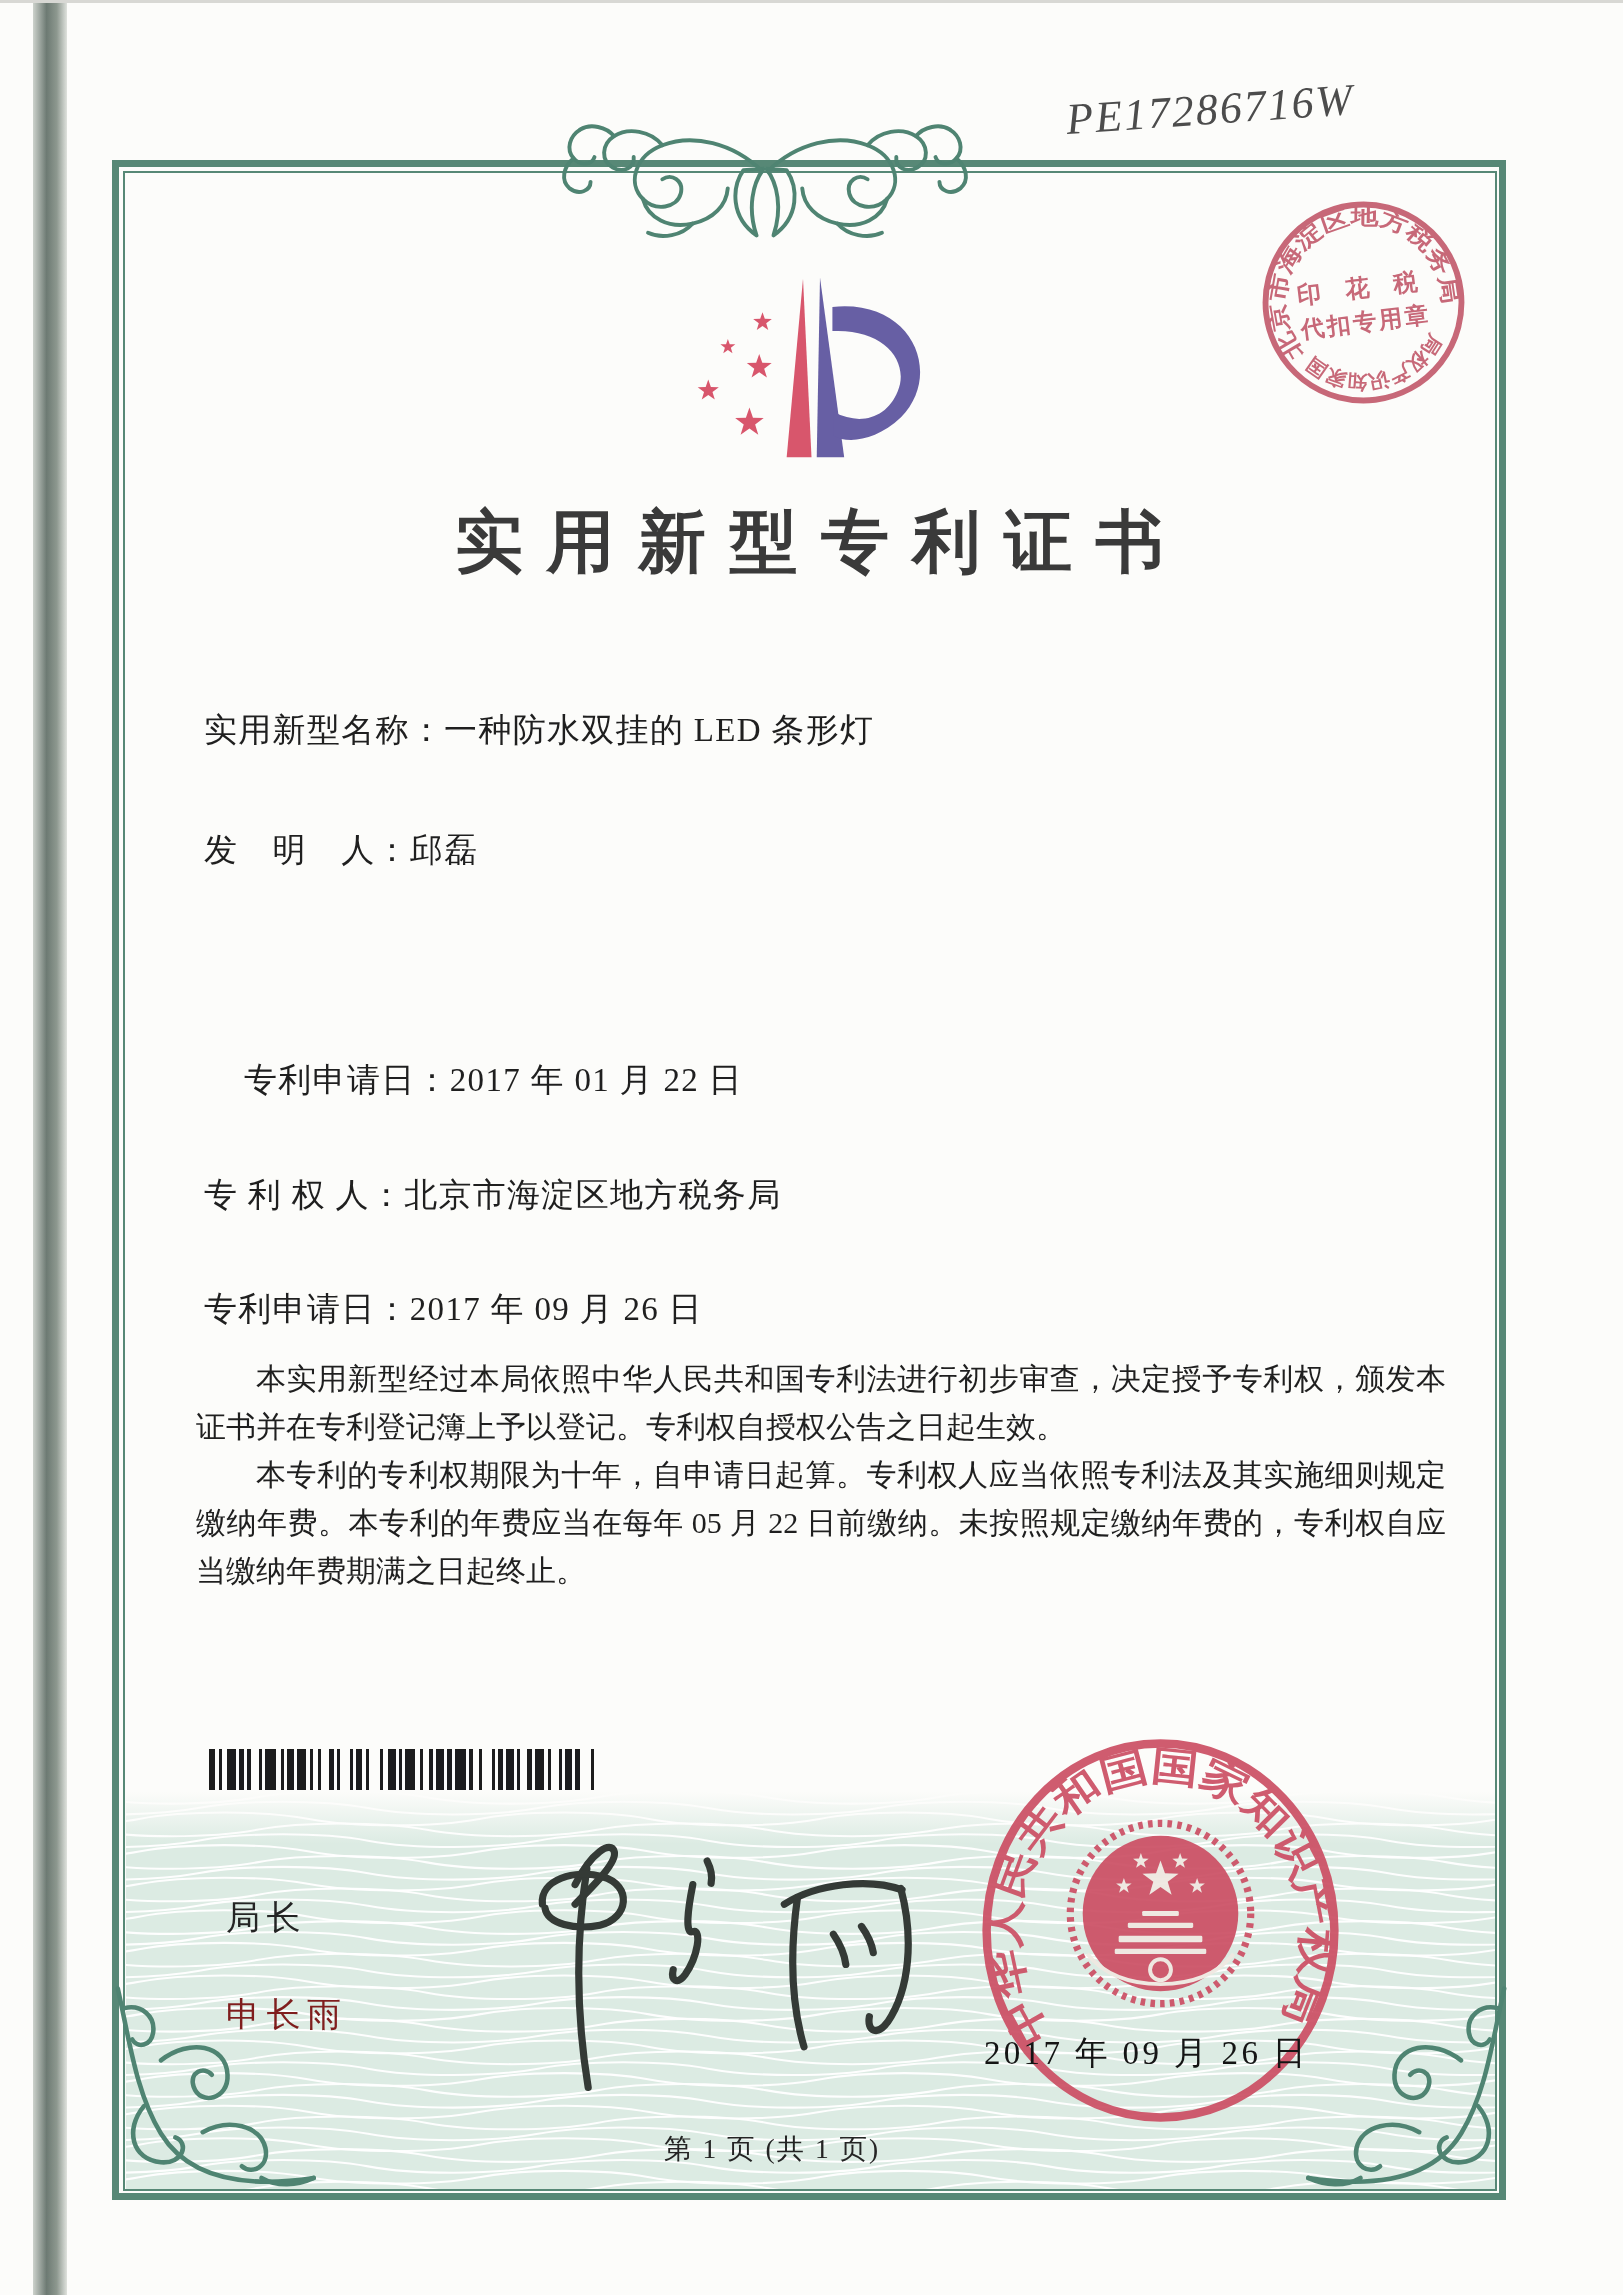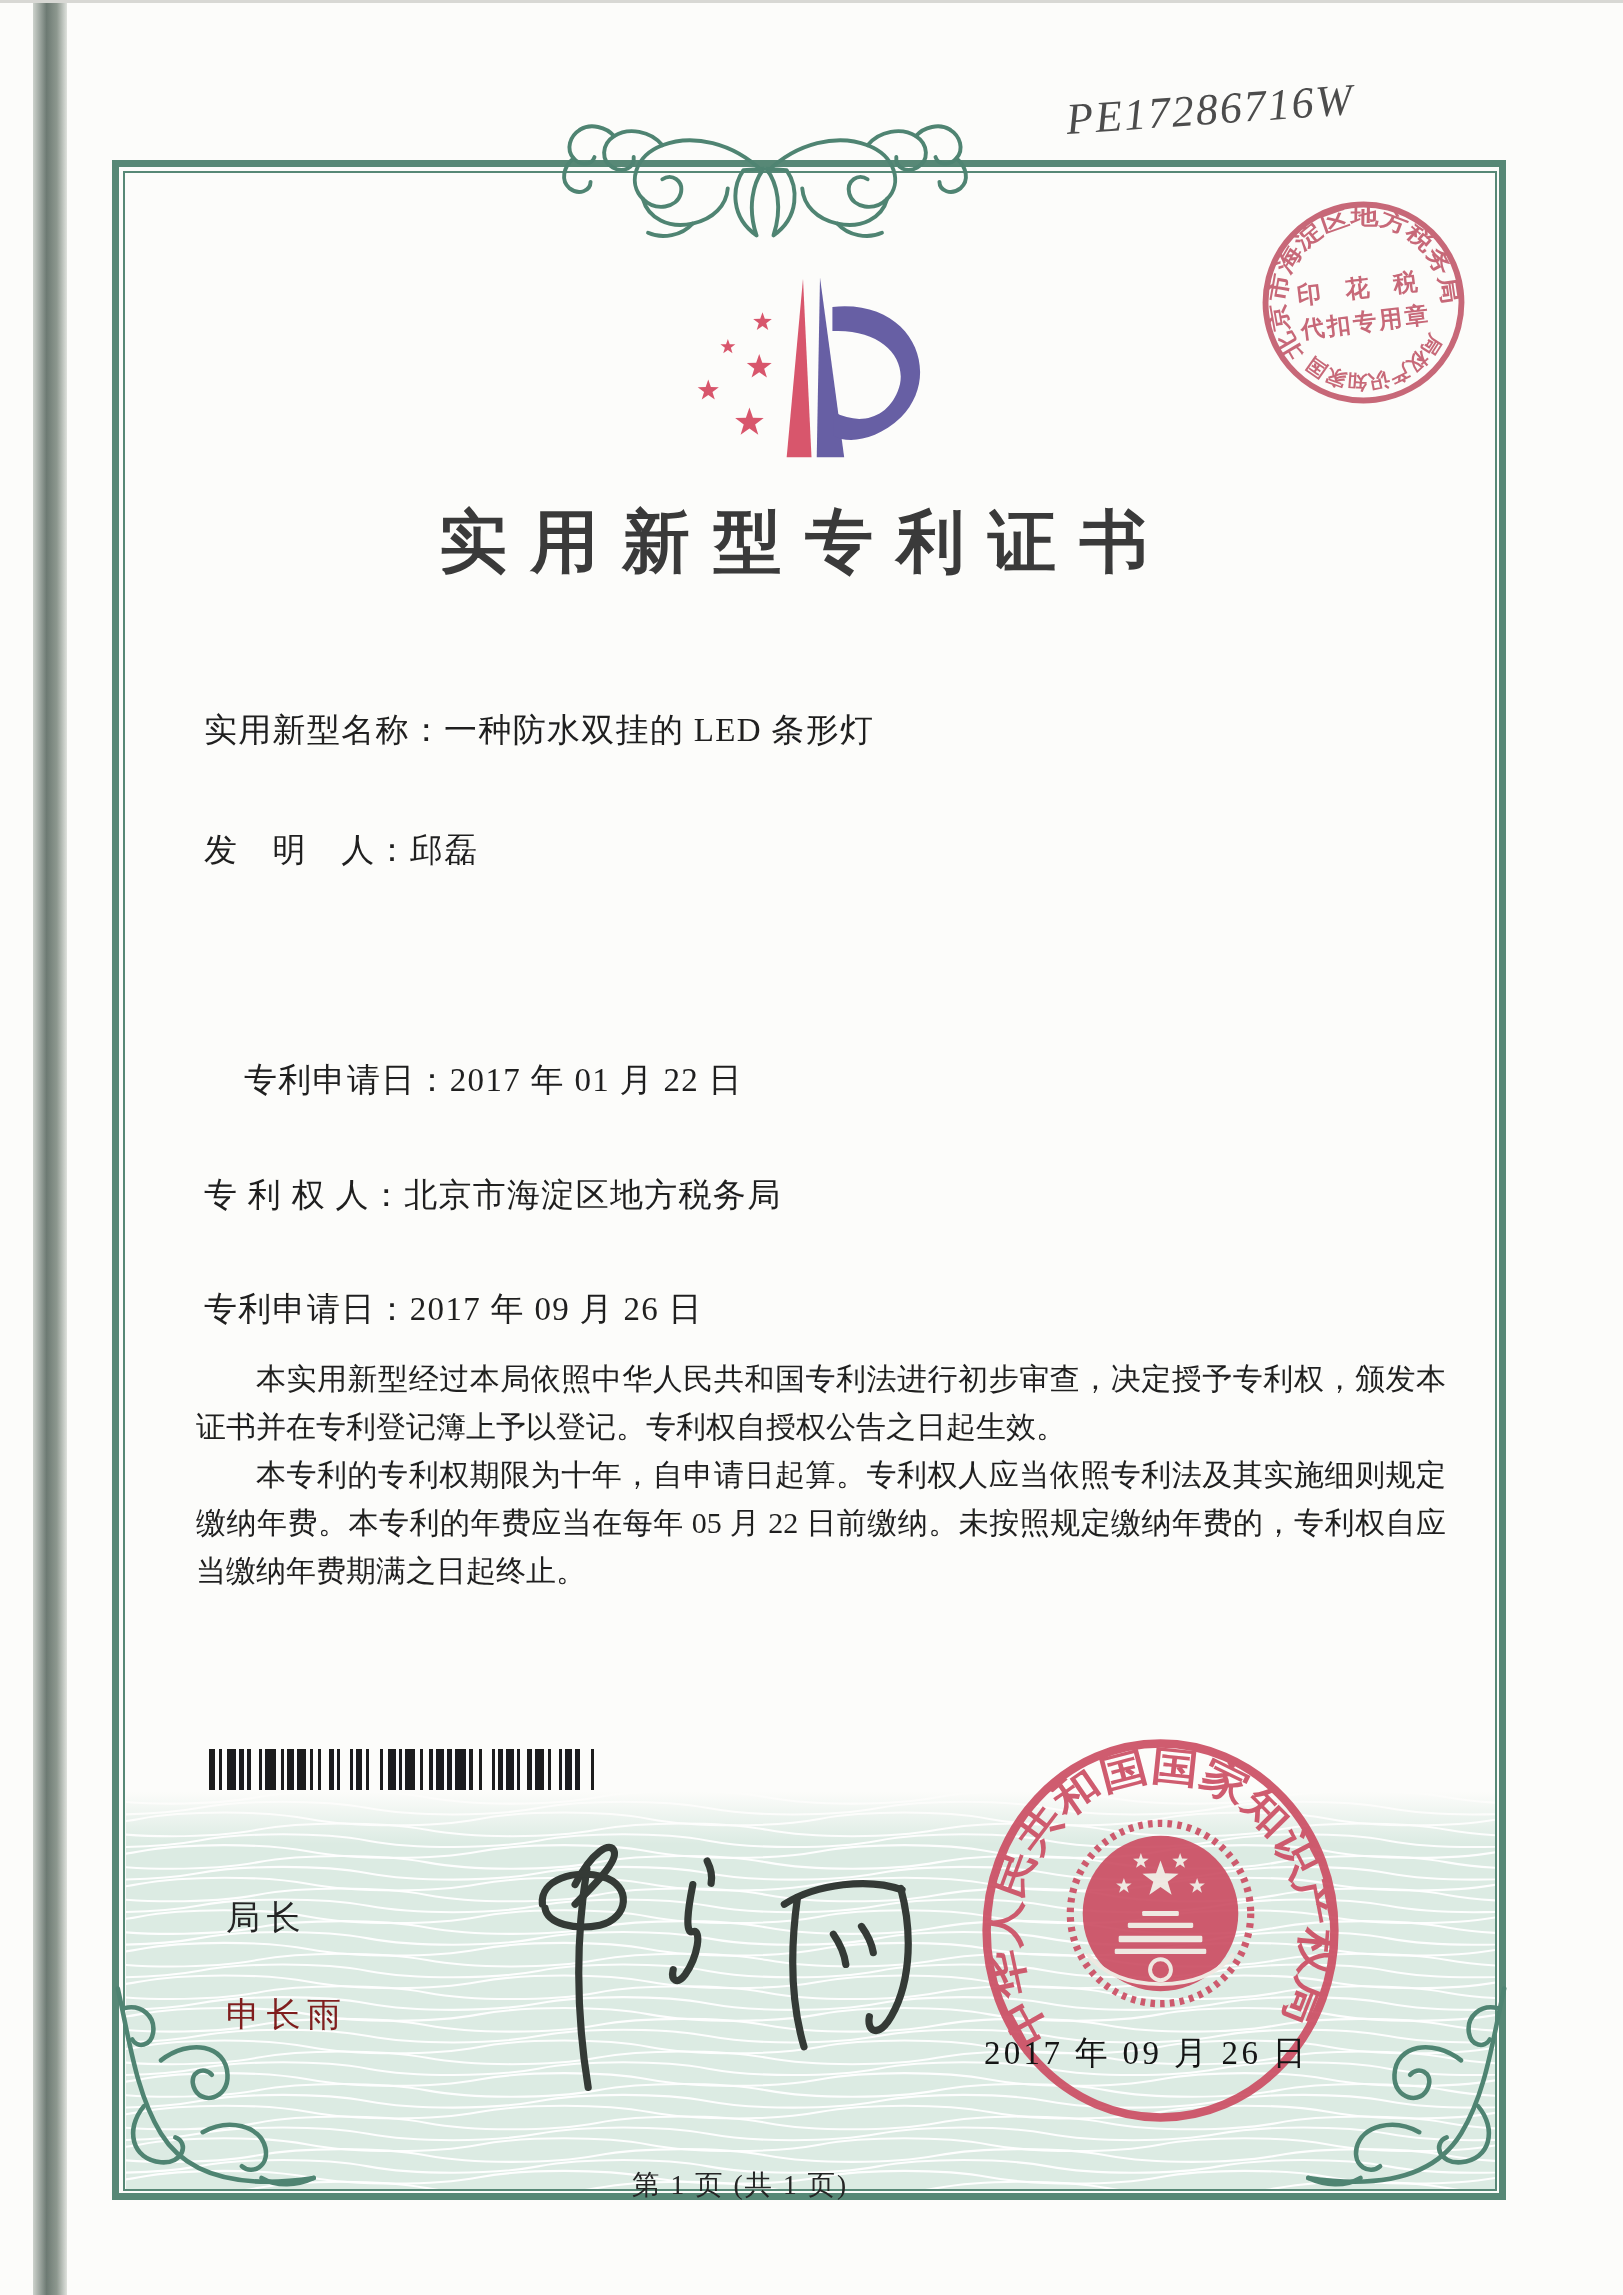--- a/index.html
+++ b/index.html
@@ -10,21 +10,21 @@
   .scan-band{left:33px;top:0;width:34px;height:2295px;
     background:linear-gradient(90deg,#cdd2cc 0%,#6d7a73 40%,#8d988f 70%,#dfe2dd 100%);}
   .scan-top{left:0;top:0;width:1623px;height:3.3px;background:#d8d8d4;}
   
   .frame-outer{left:112px;top:160px;width:1380px;height:2026px;border:7.2px solid #578876;}
   .frame-inner{left:123px;top:171px;width:1370px;height:2016px;border:2px solid #578876;}
   
   .cert-no{left:196px;top:266px;font-size:35px;letter-spacing:4.6px;color:#1e1e1e;}
   .handwriting{left:1066px;top:84px;font-size:44px;color:#4c4c4c;font-style:italic;
     font-family:cursive;transform:rotate(-4deg);letter-spacing:2px;white-space:nowrap;}
-  .doc-title{left:120px;top:497px;width:1370px;text-align:center;font-size:68px;font-weight:bold;
+  .doc-title{left:136px;top:497px;width:1370px;text-align:center;font-size:68px;font-weight:bold;
     letter-spacing:23.5px;color:#3a3a3a;white-space:nowrap;}
   
   .field-row{left:204px;font-size:33px;letter-spacing:1.3px;white-space:nowrap;color:#1f1f1f;}
   .r0{top:708px;} .r1{top:828px;} .r2{top:942px;} .r3{top:1058px;margin-left:40px;} .r4{top:1173px;} .r5{top:1287px;}
   
   .body-text{left:196px;top:1355px;width:1250px;font-size:30px;line-height:48px;
     text-align:justify;color:#1f1f1f;}
   .body-text p{margin:0;text-indent:2em;}
   
   .barcode{left:209px;top:1749px;width:419px;height:41px;font-size:0;white-space:nowrap;overflow:hidden;}
@@ -33,21 +33,21 @@
   
   .wave-zone{left:126px;top:1792px;width:1369px;height:397px;background:#dcebe3;}
   .wave-fade{left:126px;top:1792px;width:1369px;height:52px;
     background:linear-gradient(180deg,#fcfcfa 0%,rgba(252,252,250,0) 100%);}
   #wave-svg{position:absolute;left:0;top:0;}
   #wave-svg path{fill:none;stroke:#ffffff;stroke-width:3.2px;opacity:.95;}
   
   .director-label{left:226px;top:1895px;font-size:34px;letter-spacing:6.5px;color:#242424;}
   .director-name{left:226px;top:1992px;font-size:34px;letter-spacing:6.5px;color:#7f1d1d;}
   .seal-date{left:984px;top:2031px;font-size:33px;letter-spacing:3.3px;color:#141414;z-index:8;}
-  .page-footer{left:632px;top:2131px;font-size:27.5px;letter-spacing:2px;color:#242424;z-index:7;margin-top:36px;}
+  .page-footer{left:664px;top:2131px;font-size:27.5px;letter-spacing:2px;color:#242424;z-index:7;}
   
   .z2{z-index:2;} .z3{z-index:3;} .z4{z-index:4;} .z5{z-index:5;}
   .orn path{fill:none;stroke:#4f8472;stroke-width:6;stroke-linecap:round;stroke-linejoin:round;}
   .corner path{fill:none;stroke:#4f8472;stroke-width:7;stroke-linecap:round;stroke-linejoin:round;}
   .sig path{fill:none;stroke:#343a36;stroke-width:11;stroke-linecap:round;stroke-linejoin:round;}
 </style>
 </head>
 <body>
 
 <div class="page">

